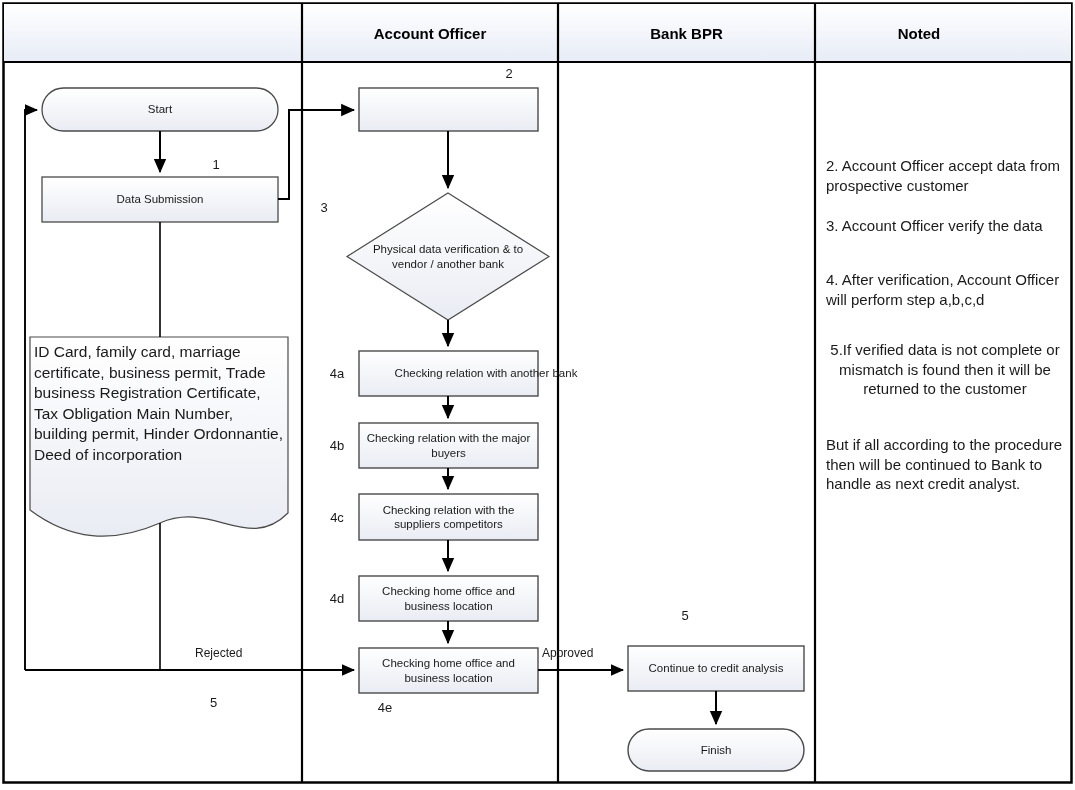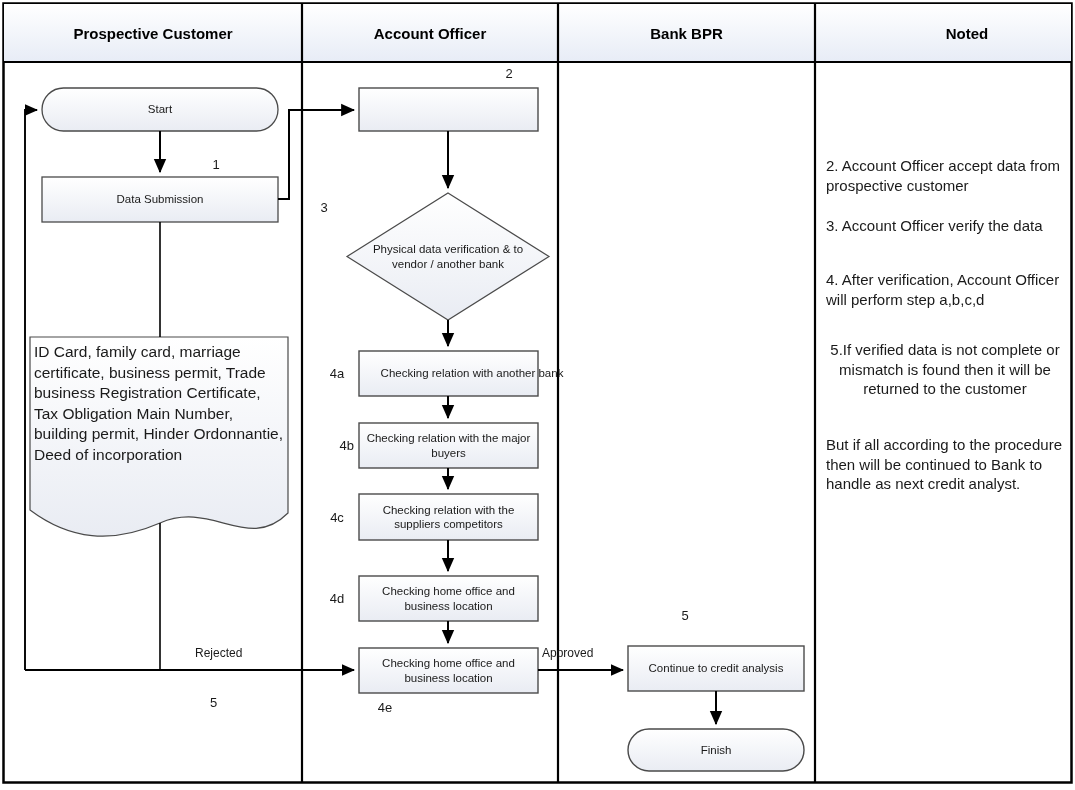--- a/index.html
+++ b/index.html
@@ -146,43 +146,42 @@
 
     <line x1="448" y1="540" x2="448" y2="571" stroke="#000000" stroke-width="2" marker-end="url(#arrowBlk)"></line>
 
     <line x1="448" y1="621" x2="448" y2="643" stroke="#000000" stroke-width="2" marker-end="url(#arrowBlk)"></line>
 
     <line x1="538" y1="670" x2="623" y2="670" stroke="#000000" stroke-width="1.9" marker-end="url(#arrowBlk)"></line>
 
     <line x1="716" y1="691" x2="716" y2="724" stroke="#000000" stroke-width="2" marker-end="url(#arrowBlk)"></line>
   </svg>
 
-  <div class="lane-header-text" style="left:4px; top:25px; width:298px;">Prospective Customer</div>
   <div class="lane-header-text" style="left:302px; top:25px; width:256px;">Account Officer</div>
   <div class="lane-header-text" style="left:558px; top:25px; width:257px;">Bank BPR</div>
-  <div class="lane-header-text" style="left:840px; top:25px; width:208px;padding-left:23px;">Noted</div>
+  <div class="lane-header-text" style="left:815px; top:25px; width:208px;">Noted</div>
 
   <div class="node-text" style="left:42px; top:88px; width:236px; height:43px;">Start</div>
 
   <div class="node-text" style="left:42px; top:177px; width:236px; height:45px;">Data Submission</div>
 
   <div class="step-label" style="left:196px; top:157px; width:40px;">1</div>
 
   <div class="doc-text" style="left:34px; top:342px; width:250px; height:175px;">ID Card, family card, marriage certificate, business permit, Trade business Registration Certificate, Tax Obligation Main Number, building permit, Hinder Ordonnantie, Deed of incorporation</div>
 
   <div class="step-label" style="left:489px; top:66px; width:40px;">2</div>
 
   <div class="node-text" style="left:358px; top:234px; width:180px; height:45px;">Physical data verification &amp; to vendor / another bank</div>
   <div class="step-label" style="left:307px; top:200px; width:34px;">3</div>
 
-  <div class="node-text" style="left:366px; top:351px; width:212px; height:45px;">Checking relation with another bank</div>
+  <div class="node-text" style="left:380px; top:351px; width:212px; height:45px;">Checking relation with another bank</div>
   <div class="step-label" style="left:320px; top:366px; width:34px;">4a</div>
 
   <div class="node-text" style="left:361px; top:423px; width:175px; height:45px;">Checking relation with the major buyers</div>
-  <div class="step-label" style="left:320px; top:438px; width:34px;text-align:right;">4b</div>
+  <div class="step-label" style="left:320px; top:438px; width:34px;">4b</div>
 
   <div class="node-text" style="left:361px; top:494px; width:175px; height:46px;">Checking relation with the suppliers competitors</div>
   <div class="step-label" style="left:320px; top:510px; width:34px;">4c</div>
 
   <div class="node-text" style="left:361px; top:576px; width:175px; height:45px;">Checking home office and business location</div>
   <div class="step-label" style="left:320px; top:591px; width:34px;">4d</div>
 
   <div class="node-text" style="left:361px; top:648px; width:175px; height:45px;">Checking home office and business location</div>
   <div class="step-label" style="left:368px; top:700px; width:34px;">4e</div>
 

